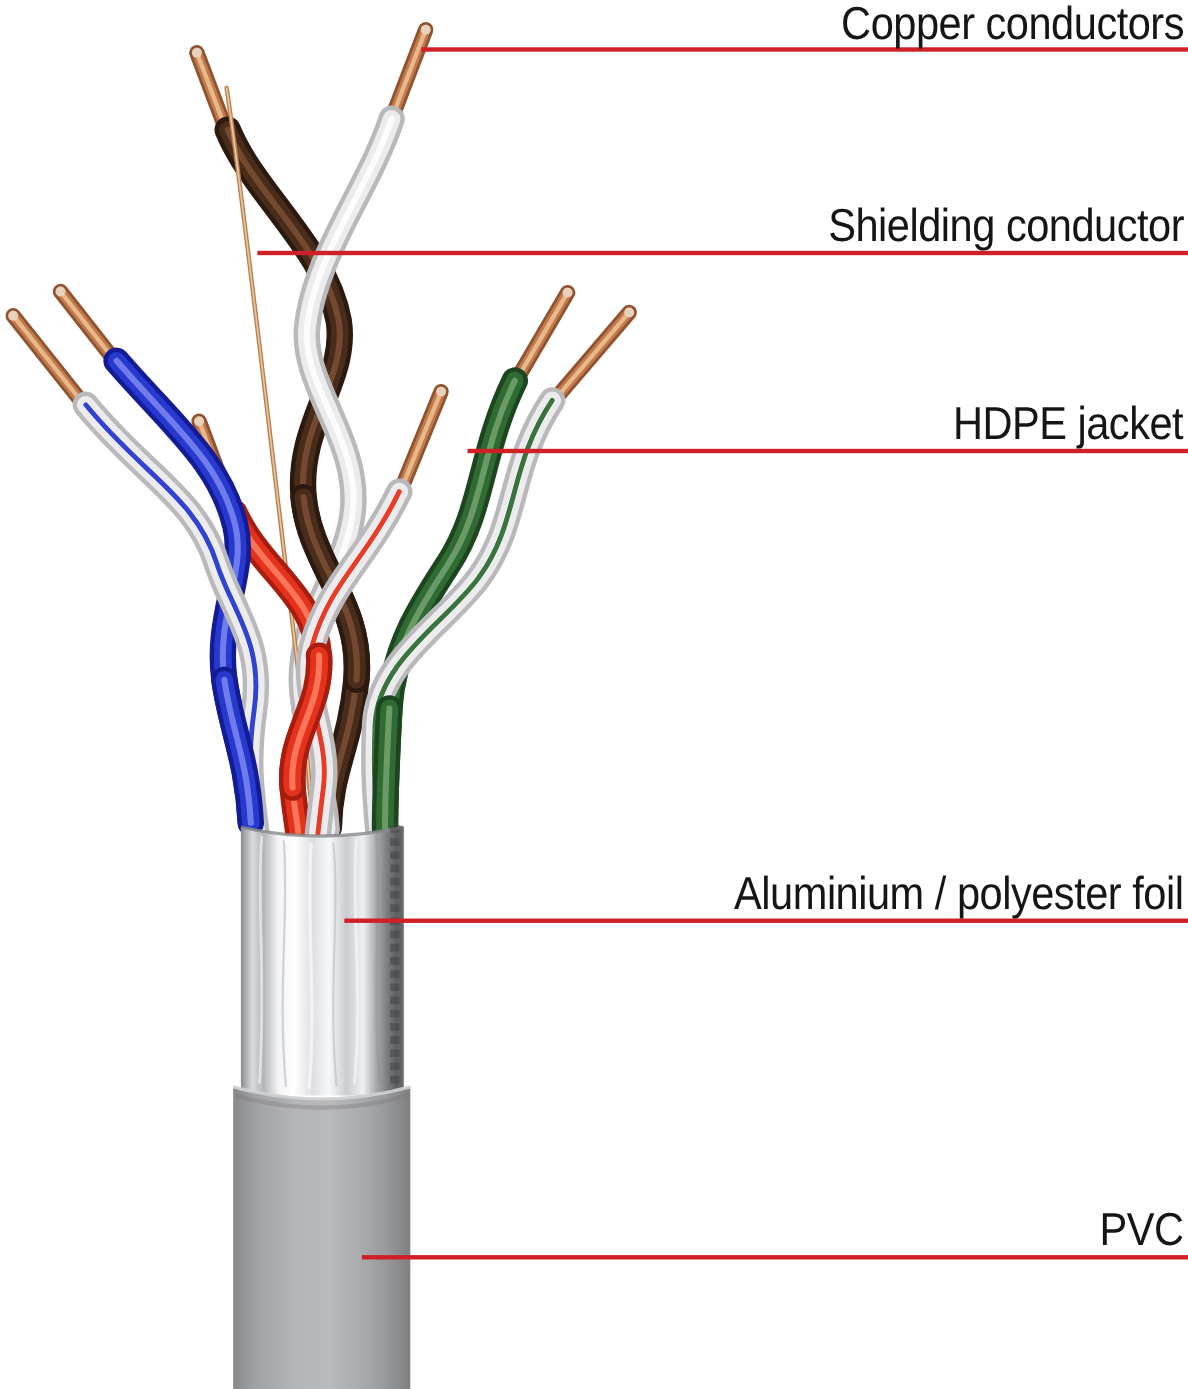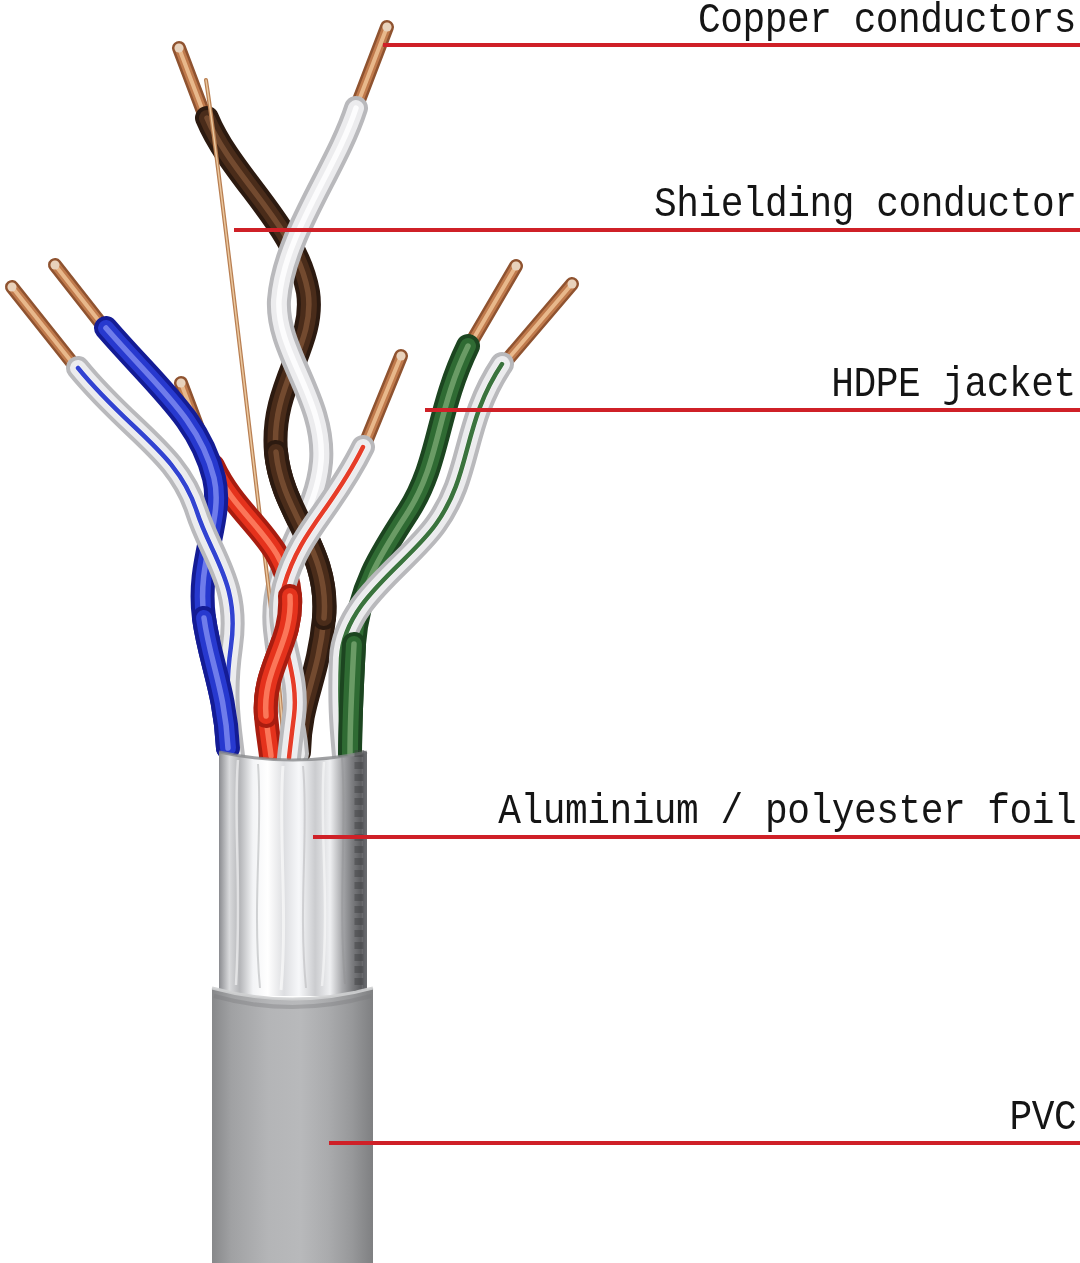--- a/index.html
+++ b/index.html
@@ -1,18 +1,18 @@
 <!DOCTYPE html>
 <html><head>
 <meta charset="utf-8">
 <style>
   html,body{margin:0;padding:0;background:#ffffff;}
   .stage{
     position:relative;width:1080px;height:1263px;background:#ffffff;
-    overflow:hidden;font-family:Liberation Mono, monospace;
+    overflow:hidden;font-family:Liberation Sans, sans-serif;
   }
   .illustration{position:absolute;left:0;top:0;}
   
   .leader{position:absolute;right:0;height:4px;background:#cf2027;}
   
   .callout-label{
     position:absolute;right:4px;font-size:42px;line-height:42px;font-weight:400;
     color:#151515;white-space:nowrap;letter-spacing:-0.5px;
     transform:scaleX(.9);transform-origin:100% 50%;
   }

